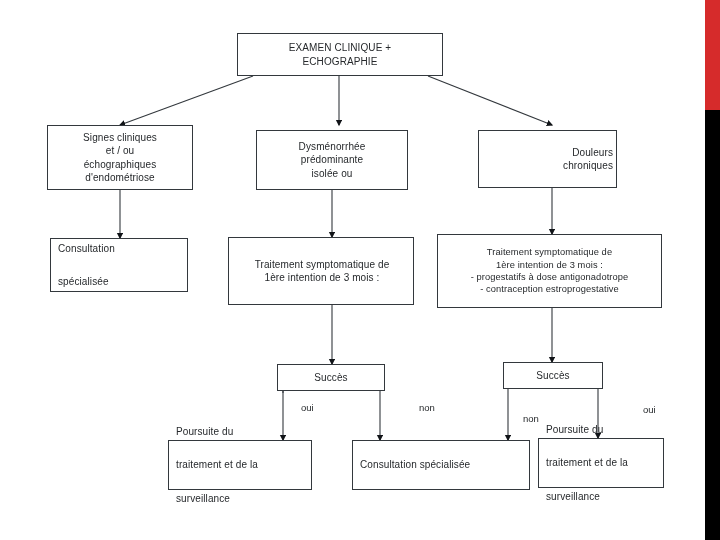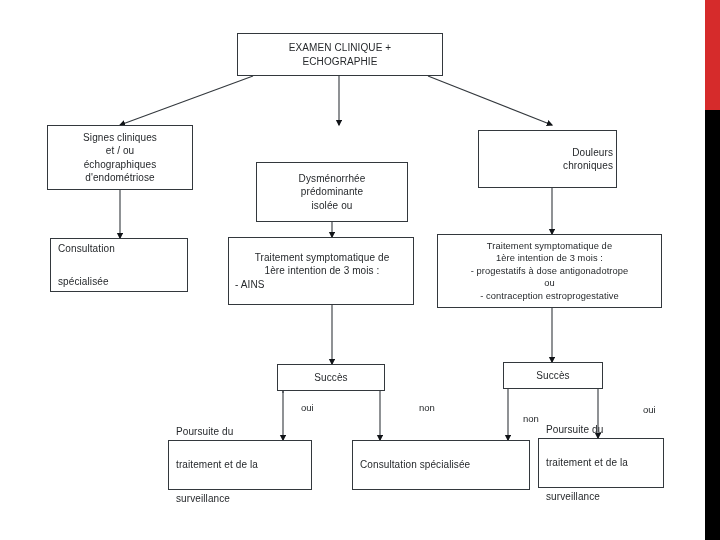--- a/index.html
+++ b/index.html
@@ -113,47 +113,45 @@
     <span class="ln">ECHOGRAPHIE</span>
   </div>
 
   <div class="node center" style="left:47px; top:125px; width:146px; height:65px;">
     <span class="ln">Signes cliniques</span>
     <span class="ln">et / ou</span>
     <span class="ln">échographiques</span>
     <span class="ln">d'endométriose</span>
   </div>
 
-  <div class="node center" style="left:256px; top:130px; width:152px; height:60px;margin-top:32px;">
+  <div class="node center" style="left:256px; top:130px; width:152px; height:60px;">
     <span class="ln">Dysménorrhée</span>
     <span class="ln">prédominante</span>
     <span class="ln">isolée ou</span>
   </div>
 
   <div class="node center" style="left:478px; top:130px; width:139px; height:58px;text-align:right;">
     <span class="ln">Douleurs</span>
     <span class="ln">chroniques</span>
   </div>
 
   <div class="node left" style="left:50px; top:238px; width:138px; height:54px;">
     <span class="ln">Consultation</span>
     <span class="ln">spécialisée</span>
   </div>
 
   <div class="node pad-l" style="left:228px; top:237px; width:186px; height:68px;">
     <span class="ln" style="text-align:center;">Traitement symptomatique de</span>
     <span class="ln" style="text-align:center;">1ère intention de 3 mois :</span>
-    <span class="ln" style="text-align:left;">- AINS</span>
   </div>
 
   <div class="node" style="left:437px; top:234px; width:225px; height:74px; font-size:9.3px; text-align:center;">
     <span class="ln">Traitement symptomatique de</span>
     <span class="ln">1ère intention de 3 mois :</span>
     <span class="ln">- progestatifs à dose antigonadotrope</span>
-    <span class="ln">ou</span>
     <span class="ln">- contraception estroprogestative</span>
   </div>
 
   <div class="node center" style="left:277px; top:364px; width:108px; height:27px;">
     <span class="ln">Succès</span>
   </div>
 
   <div class="node center" style="left:503px; top:362px; width:100px; height:27px;">
     <span class="ln">Succès</span>
   </div>

